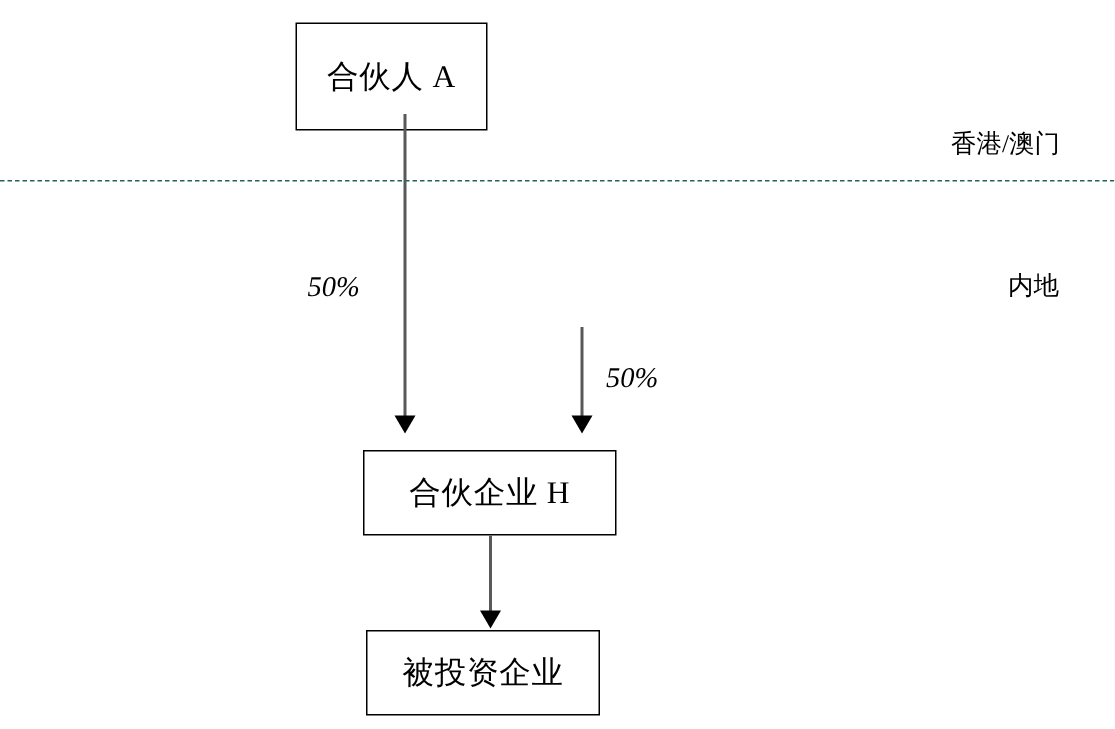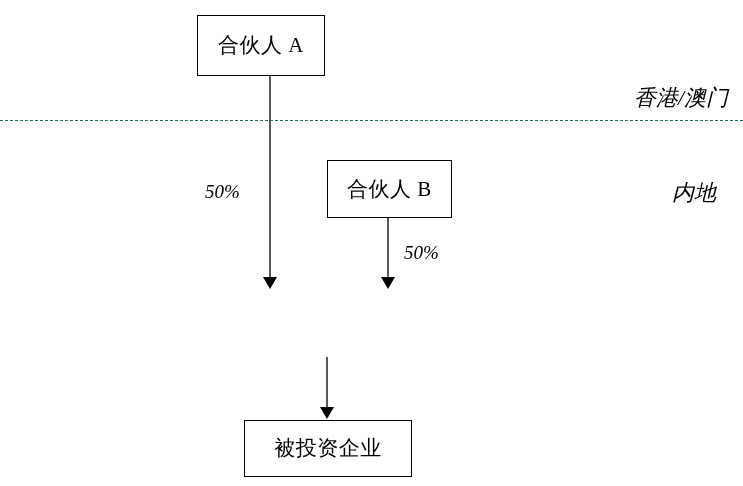--- a/index.html
+++ b/index.html
@@ -55,49 +55,48 @@
   }
   .region-divider {
     position: absolute;
     left: 0;
     width: 743px;
     height: 0;
     border-top: 1.6px dashed #20625c;
   }
   .region-label {
     position: absolute;
-    font-size: 22px;
+    font-size: 17px;
     line-height: 1;
     color: #000000;
     white-space: nowrap;
-    font-style: italic;
   }
 </style>
 </head>
 <body>
 
 <div id="canvas">
 
   <div class="region-divider" style="top:120px;"></div>
 
   <div class="region-label" style="left:634px; top:87px;">香港/澳门</div>
 
   <div class="region-label" style="left:672px; top:139px;margin-top:43px;">内地</div>
 
-  <div class="node-box" style="left:197px; top:15px; width:128px; height:61px;">合伙人 A</div>
+  <div class="node-box" style="left:197px; top:15px; width:128px; height:72px;">合伙人 A</div>
 
   <div class="edge-line" style="left:269px; top:76px; height:203px;"></div>
   <div class="arrow-head" style="left:263px; top:277px;"></div>
   <div class="edge-label" style="left:205px; top:182px;">50%</div>
 
-  <div class="node-box" style="left:327px; top:160px; width:125px; height:58px;">合伙人 B</div>
 
   <div class="edge-line" style="left:387px; top:218px; height:61px;"></div>
   <div class="arrow-head" style="left:381px; top:277px;"></div>
   <div class="edge-label" style="left:404px; top:243px;">50%</div>
 
+  <div class="node-box" style="left:242px; top:300px; width:169px; height:57px;">合伙企业 H</div>
 
   <div class="edge-line" style="left:326px; top:357px; height:52px;"></div>
   <div class="arrow-head" style="left:320px; top:407px;"></div>
 
-  <div class="node-box" style="left:244px; top:420px; width:168px; height:57px;">被投资企业</div>
+  <div class="node-box" style="left:244px; top:420px; width:156px; height:57px;">被投资企业</div>
 
 </div>
 
 </body></html>

